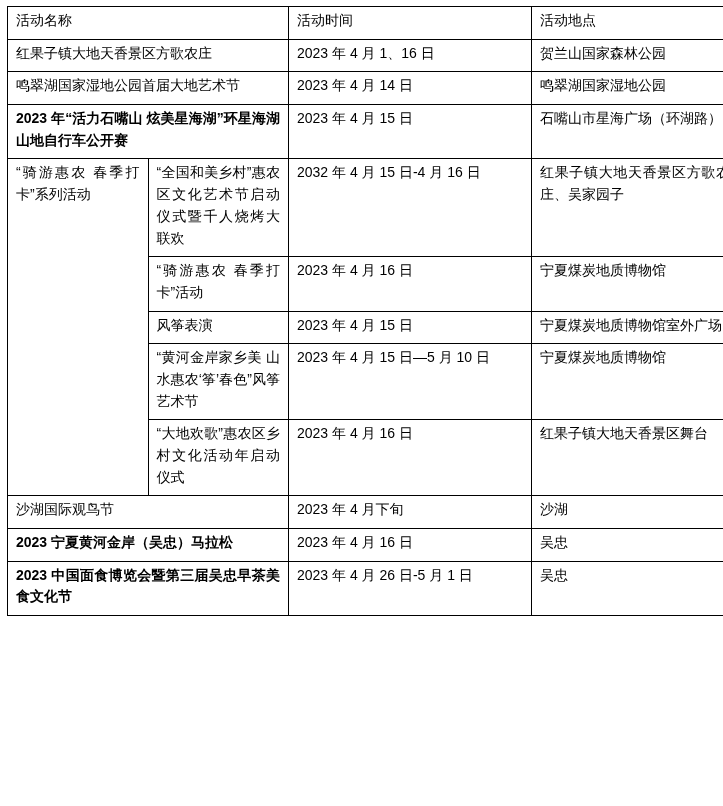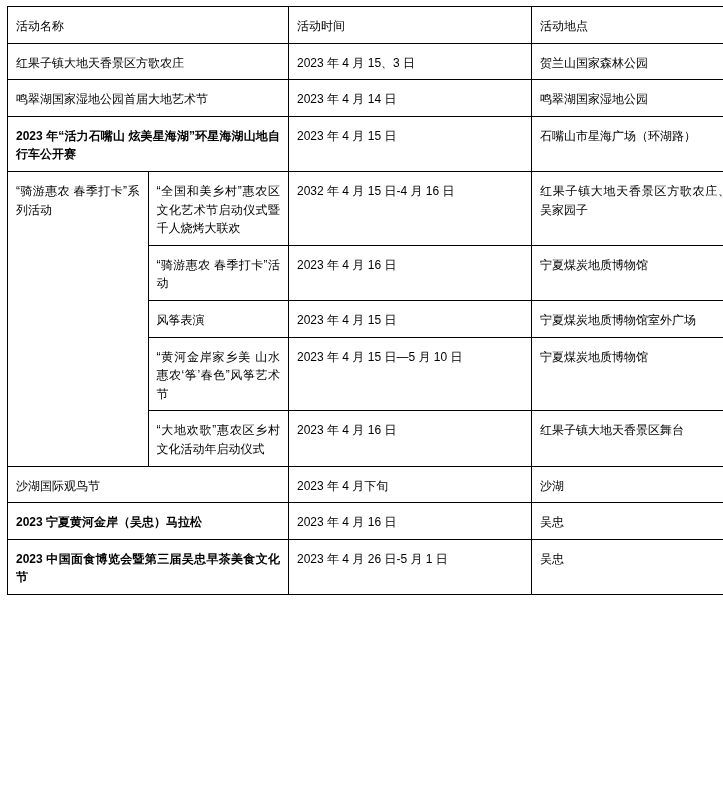--- a/index.html
+++ b/index.html
@@ -15,22 +15,22 @@
   }
   #activity-table {
     border-collapse: collapse;
     width: 709px;
     margin: 6px 7px 0 7px;
     table-layout: fixed;
   }
   #activity-table td {
     border: 1px solid #000000;
     vertical-align: top;
-    padding: 10px 8px 7px 8px;
-    font-size: 12px;
+    padding: 3px 8px 7px 8px;
+    font-size: 14px;
     line-height: 1.55;
     text-align: justify;
     text-justify: inter-ideograph;
     word-break: break-all;
   }
   .col-name   { width: 264px; }
   .col-sub    { width: 134px; }
   .col-time   { width: 92px;  }
   .col-place  { width: 190px; }
   .name-span2 { width: 264px; }
@@ -43,21 +43,21 @@
 <table id="activity-table">
   <tbody>
     <tr>
       <td class="col-name name-span2" colspan="2">活动名称</td>
       <td class="time-wide">活动时间</td>
       <td class="col-place">活动地点</td>
     </tr>
 
     <tr>
       <td class="col-name name-span2" colspan="2">红果子镇大地天香景区方歌农庄</td>
-      <td class="time-wide">2023 年 4 月 15、3 日</td>
+      <td class="time-wide">2023 年 4 月 1、16 日</td>
       <td class="col-place">贺兰山国家森林公园</td>
     </tr>
 
     <tr>
       <td class="col-name name-span2" colspan="2">鸣翠湖国家湿地公园首届大地艺术节</td>
       <td class="time-wide">2023 年 4 月 14 日</td>
       <td class="col-place">鸣翠湖国家湿地公园</td>
     </tr>
 
     <tr>

